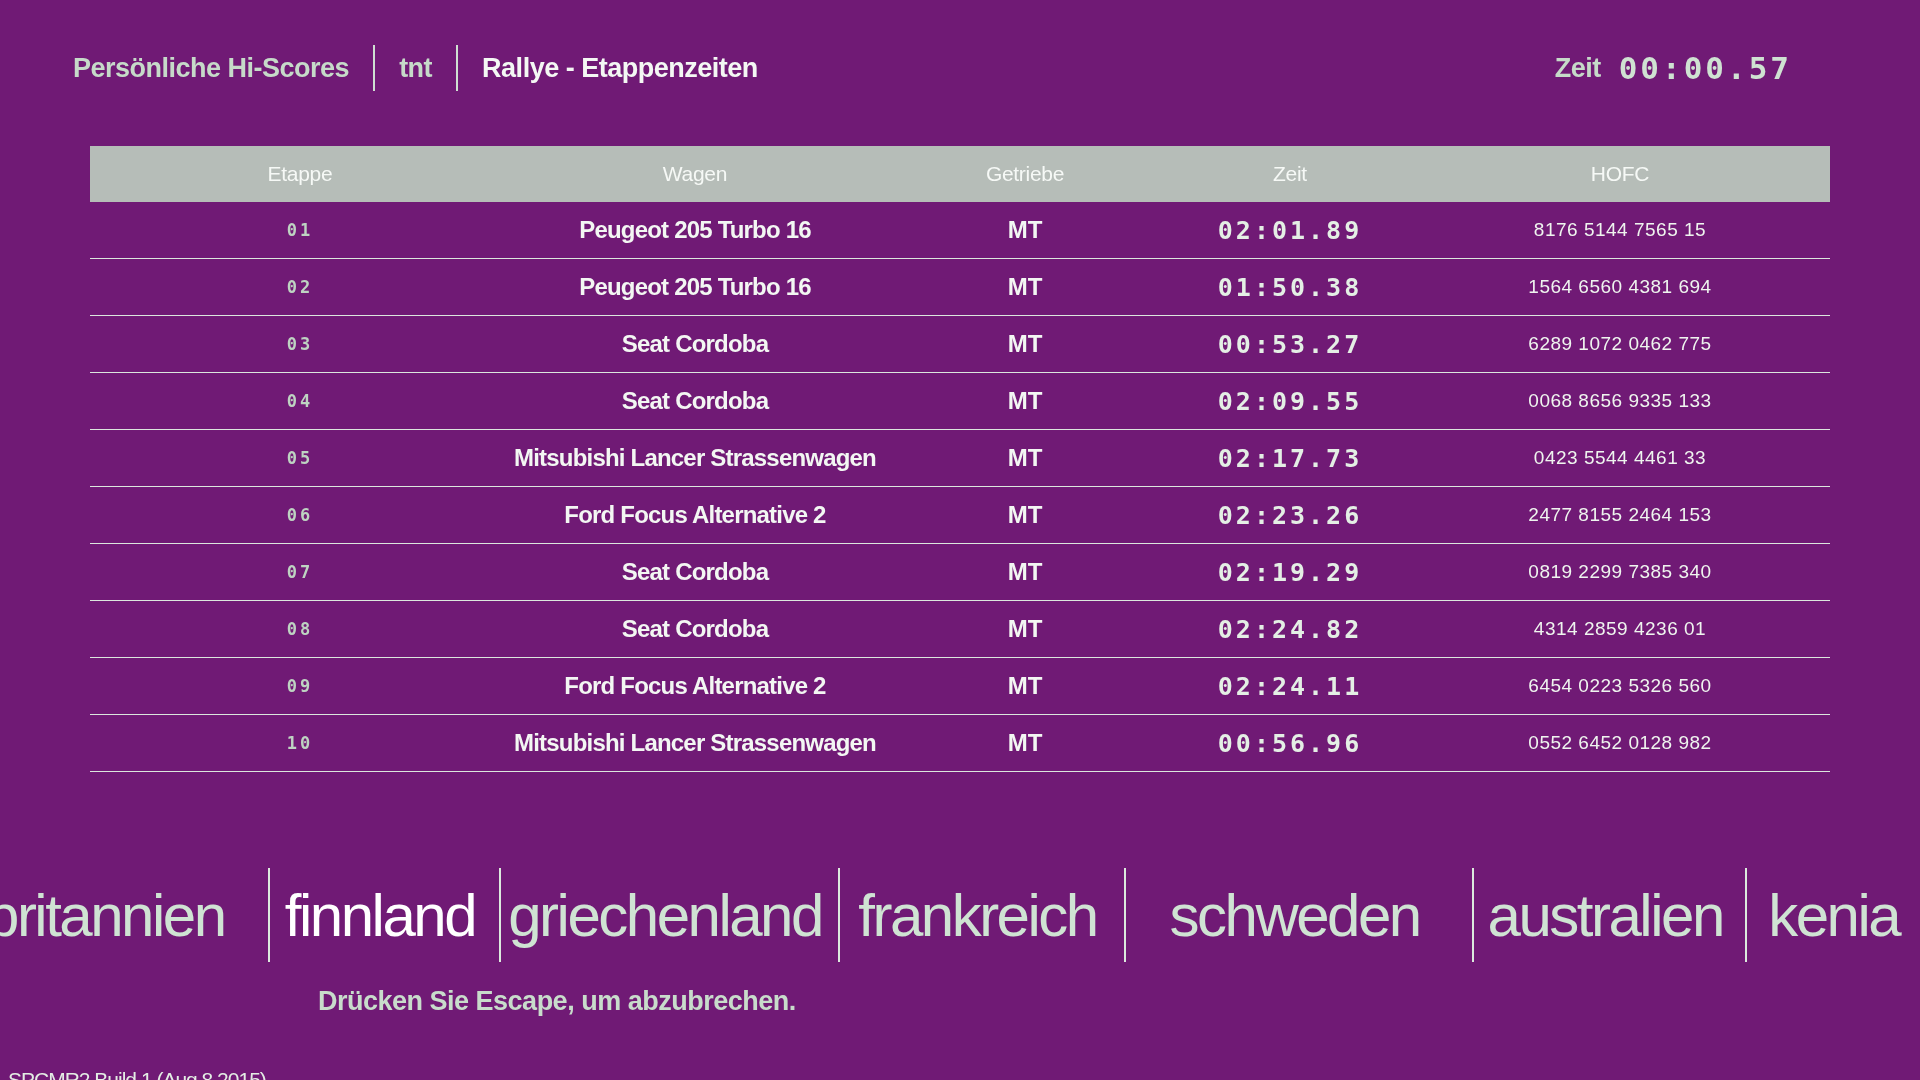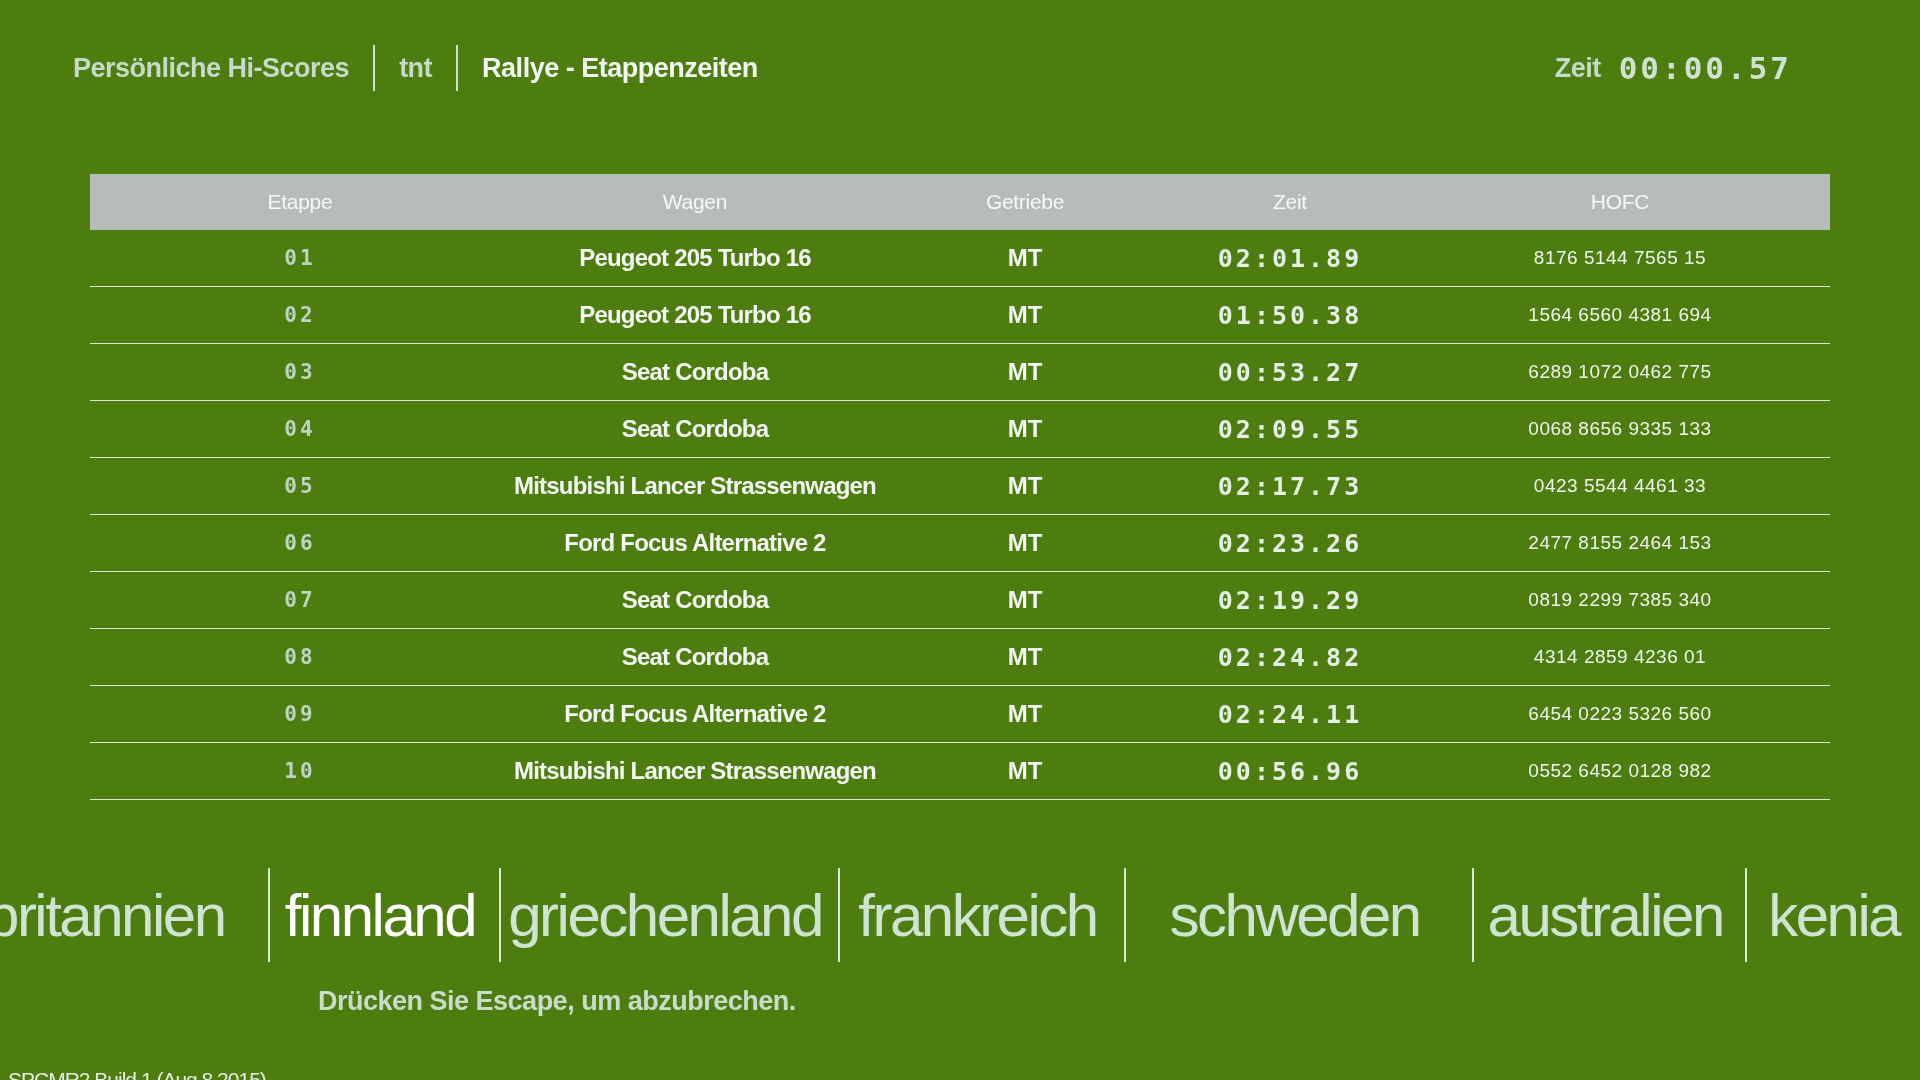--- a/index.html
+++ b/index.html
@@ -1,18 +1,18 @@
 <!DOCTYPE html>
 <html><head>
 <meta charset="utf-8">
 <style>
   html,body{margin:0;padding:0;background:#7e938b;}
   .screen{
     position:relative;width:1920px;height:1080px;overflow:hidden;
-    background:#4d7c0f;
+    background:#701a75;
     font-family:"Liberation Sans",sans-serif;
   }
   
   .top-header{
     position:absolute;left:73px;top:44px;height:48px;
     display:flex;align-items:center;
   }
   .th-item{font-weight:bold;font-size:27px;letter-spacing:-0.5px;white-space:nowrap;}
   .th-pale{color:#c6dac9;}
   .th-white{color:#f4f8f4;}
@@ -24,34 +24,33 @@
   .lcd{
     font-family:"DejaVu Sans Mono",monospace;font-weight:bold;letter-spacing:3px;
   }
   .top-time .lcd{font-size:31px;color:#cfe2d2;}
 
   
   .table{position:absolute;left:90px;top:146px;width:1740px;}
   .thead{
     display:flex;align-items:center;height:56px;
     background:#b6bdb8;
-    margin-top:28px;
   }
   .th-cell{color:#f6f9f6;font-size:21px;text-align:center;letter-spacing:-0.3px;}
   .col-etappe{width:420px;}
   .col-wagen{width:370px;}
   .col-getriebe{width:290px;}
   .col-zeit{width:240px;}
   .col-hofc{width:420px;}
   .trow{
     display:flex;align-items:center;height:56px;
     border-bottom:1.5px solid #dce7de;
   }
   .cell{text-align:center;white-space:nowrap;}
-  .cell-etappe{font-family:"DejaVu Sans Mono",monospace;font-weight:bold;font-size:21px;letter-spacing:3px;color:#bed3c2;}
+  .cell-etappe{font-family:"DejaVu Sans Mono",monospace;font-weight:bold;font-size:17px;letter-spacing:3px;color:#bed3c2;}
   .cell-wagen{font-weight:bold;font-size:24px;letter-spacing:-0.8px;color:#f3f7f3;}
   .cell-getriebe{font-weight:bold;font-size:24px;color:#f3f7f3;}
   .cell-zeit{font-family:"DejaVu Sans Mono",monospace;font-weight:bold;font-size:25px;letter-spacing:3px;color:#e4efe5;}
   .cell-hofc{font-size:19px;letter-spacing:0.5px;color:#eff5ef;}
 
   
   .countries{
     position:absolute;left:0;top:868px;width:1920px;height:94px;
     display:flex;align-items:center;
   }

